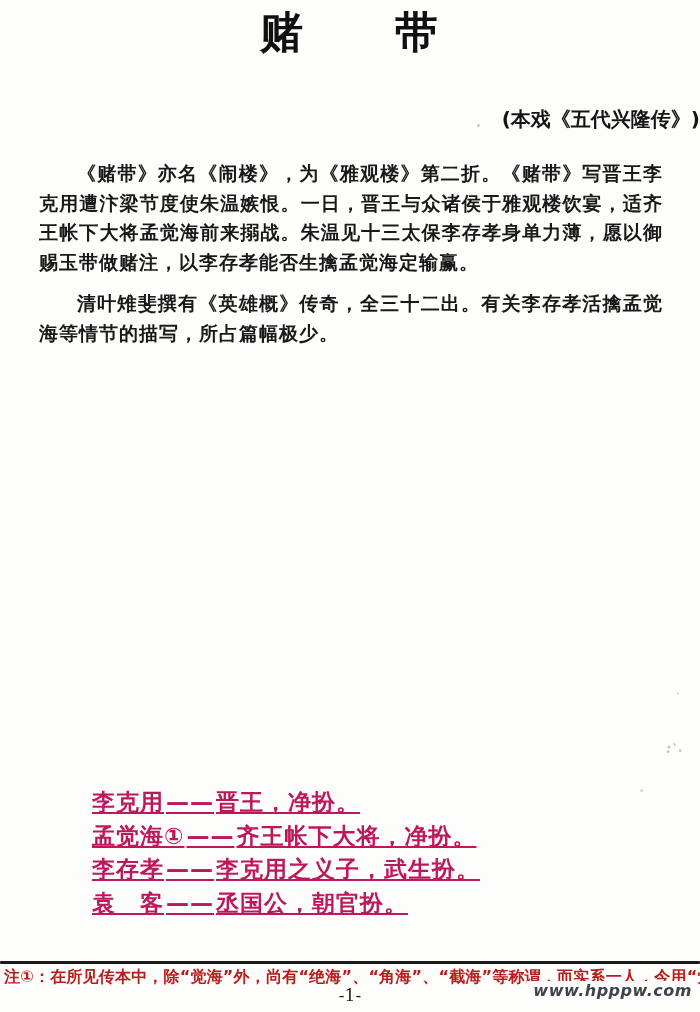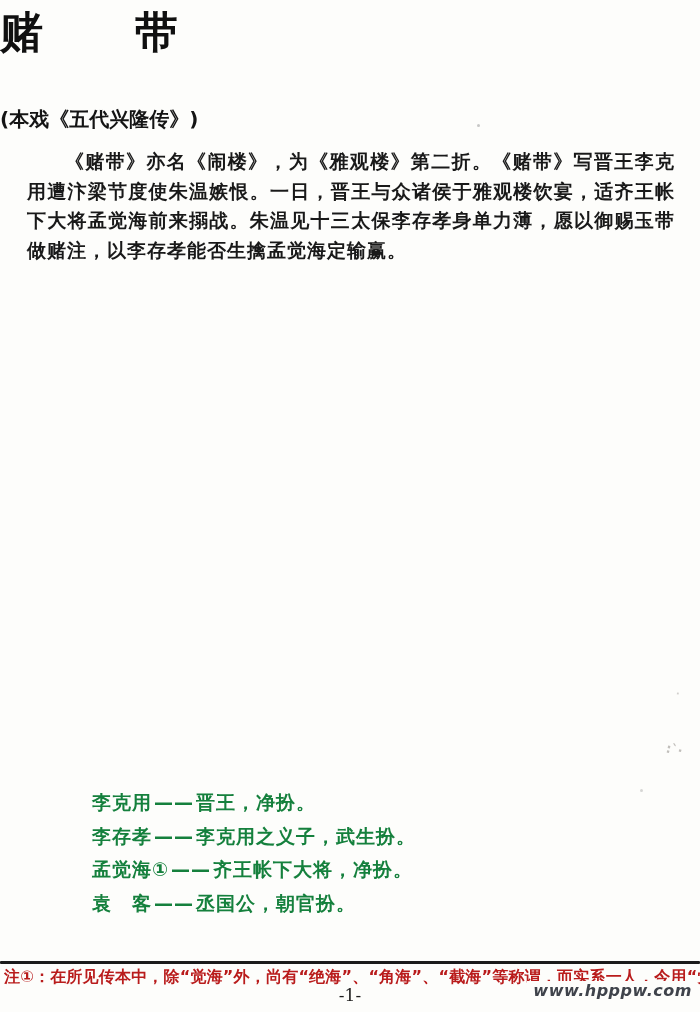--- a/index.html
+++ b/index.html
@@ -8,53 +8,55 @@
     background:#fdfdfb;
     font-family:"DejaVu Sans","Liberation Sans",sans-serif;
     color:#161616;
     position:relative;
     overflow:hidden;
   }
   .page{position:absolute;inset:0;}
   .title{
     margin:0;
     padding-top:4px;
+    text-align:center;
     font-size:43px;
     font-weight:900;
     letter-spacing:2px;
     color:#101010;
     white-space:pre;
   }
   .subtitle{
     margin-top:44px;
-    text-align:left;
+    text-align:right;
     font-size:20px;
     font-weight:700;
     color:#141414;
   }
   .body-text{
     position:absolute;
     top:147px;left:27px;right:25px;
     text-align:justify;
   }
   .para{
-    margin:0;
+    margin:12px;
     text-indent:2em;
     font-size:19px;
     line-height:29.5px;
     font-weight:700;
     letter-spacing:1px;
     color:#191919;
   }
   .cast{
     position:absolute;
     top:786px;left:92px;right:20px;
-    font-size:19px;
+    font-size:23px;
     font-weight:700;
-    color:#15803d;
+    color:#be185d;
+    text-decoration:underline;
   }
   .cast-row{
     height:33.5px;
     line-height:33.5px;
     white-space:nowrap;
     letter-spacing:1px;
   }
   .cast-dash{padding:0 2px;}
   .rule{
     position:absolute;
@@ -104,26 +106,27 @@
 <body>
 
 <div class="page">
 
   <h1 class="title">赌　　带</h1>
 
   <div class="subtitle">(本戏《五代兴隆传》)</div>
 
   <div class="body-text" id="paragraphs">
       <p class="para">《赌带》亦名《闹楼》，为《雅观楼》第二折。《赌带》写晋王李克用遭汴梁节度使朱温嫉恨。一日，晋王与众诸侯于雅观楼饮宴，适齐王帐下大将孟觉海前来搦战。朱温见十三太保李存孝身单力薄，愿以御赐玉带做赌注，以李存孝能否生擒孟觉海定输赢。</p>
+      <p class="para">清叶雉斐撰有《英雄概》传奇，全三十二出。有关李存孝活擒孟觉海等情节的描写，所占篇幅极少。</p>
     </div>
 
   <div class="cast" id="cast">
       <div class="cast-row"><span class="cast-name">李克用</span><span class="cast-dash">——</span><span class="cast-role">晋王，净扮。</span></div>
+      <div class="cast-row"><span class="cast-name">孟觉海①</span><span class="cast-dash">——</span><span class="cast-role">齐王帐下大将，净扮。</span></div>
       <div class="cast-row"><span class="cast-name">李存孝</span><span class="cast-dash">——</span><span class="cast-role">李克用之义子，武生扮。</span></div>
-      <div class="cast-row"><span class="cast-name">孟觉海①</span><span class="cast-dash">——</span><span class="cast-role">齐王帐下大将，净扮。</span></div>
       <div class="cast-row"><span class="cast-name">袁　客</span><span class="cast-dash">——</span><span class="cast-role">丞国公，朝官扮。</span></div>
     </div>
 
   <div class="rule"></div>
 
   <div class="footnote">注①：在所见传本中，除“觉海”外，尚有“绝海”、“角海”、“截海”等称谓，而实系一人，今用“觉海”。</div>
 
   <div class="pageno">-1-</div>
 
   <div class="watermark" id="watermark" style="color: rgb(63, 67, 75);">www.hpppw.com</div>

